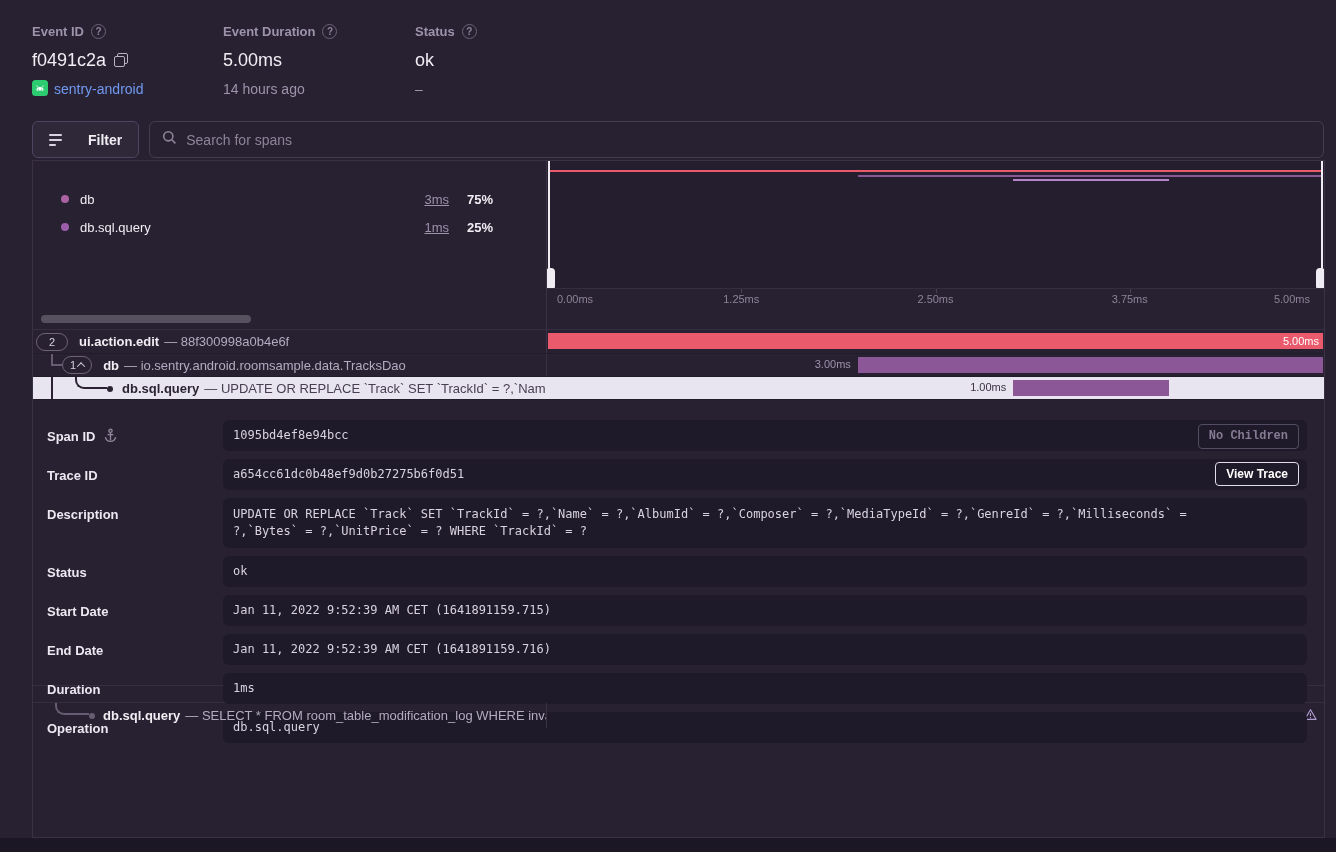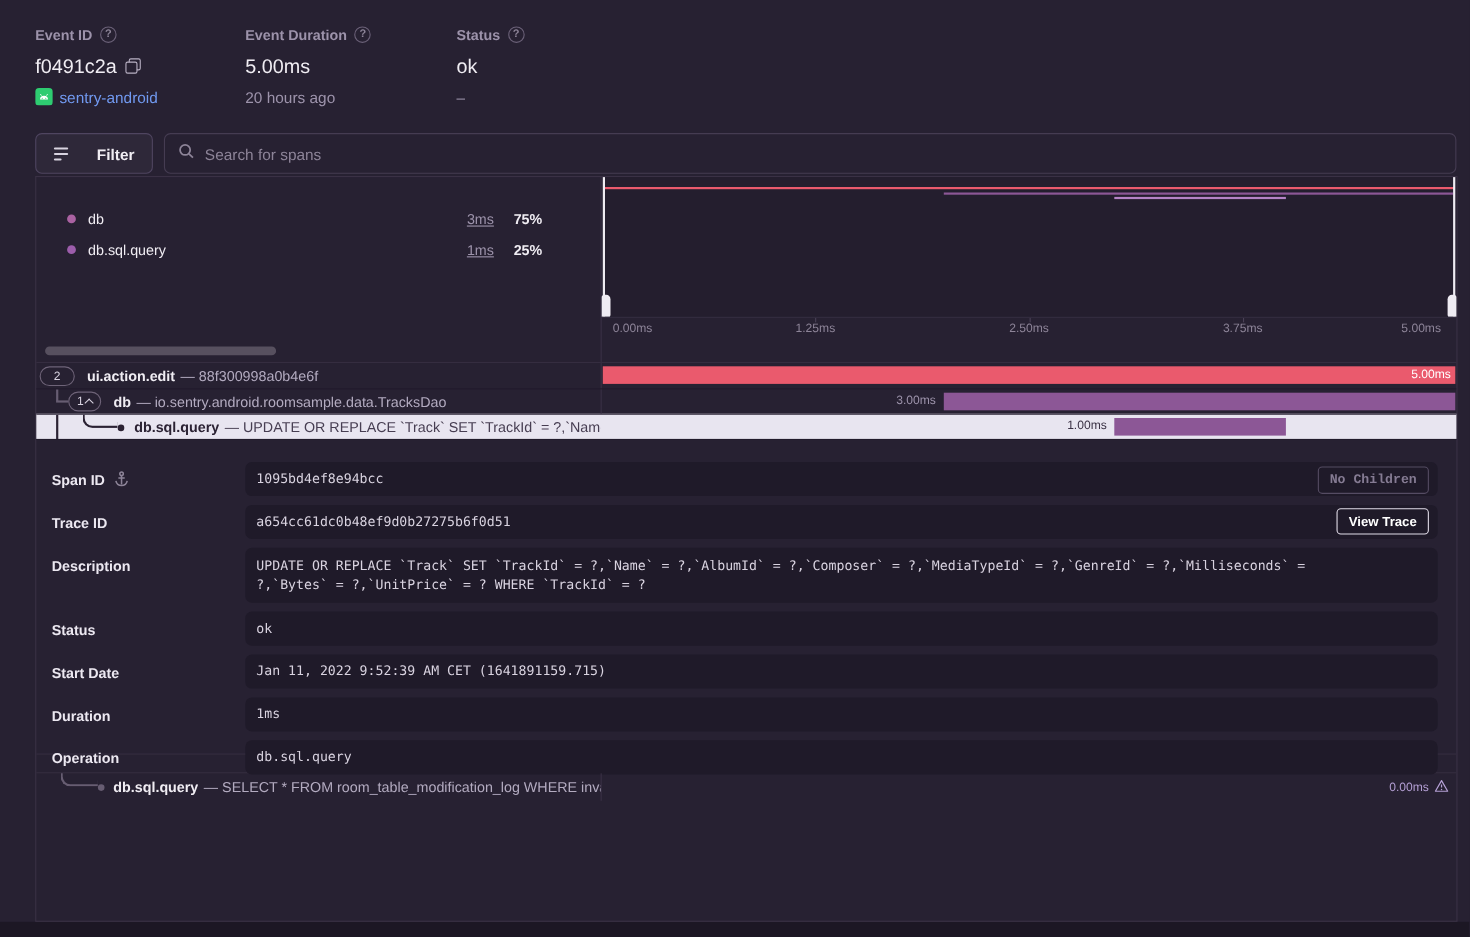--- a/index.html
+++ b/index.html
@@ -144,21 +144,21 @@
   </div>
   <div class="eh-col c2">
     <div class="eh-label">
       <span>Event Duration</span>
       <span class="help">?</span>
     </div>
     <div class="eh-value">
         <span>5.00ms</span>
       </div>
     <div class="eh-sub">
-        <span>20 hours ago</span>
+        <span>14 hours ago</span>
       </div>
   </div>
   <div class="eh-col c3">
     <div class="eh-label">
       <span>Status</span>
       <span class="help">?</span>
     </div>
     <div class="eh-value">
         <span>ok</span>
       </div>
@@ -331,20 +331,28 @@
     <div class="d-row">
       <div class="d-label">
           <span class="lbl">Start Date</span>
         </div>
       <div class="d-field">
           <span>Jan 11, 2022 9:52:39 AM CET (1641891159.715)</span>
         </div>
     </div>
     <div class="d-row">
       <div class="d-label">
+          <span class="lbl">End Date</span>
+        </div>
+      <div class="d-field">
+          <span>Jan 11, 2022 9:52:39 AM CET (1641891159.716)</span>
+        </div>
+    </div>
+    <div class="d-row">
+      <div class="d-label">
           <span class="lbl">Duration</span>
         </div>
       <div class="d-field">
           <span>1ms</span>
         </div>
     </div>
     <div class="d-row">
       <div class="d-label">
           <span class="lbl">Operation</span>
         </div>

